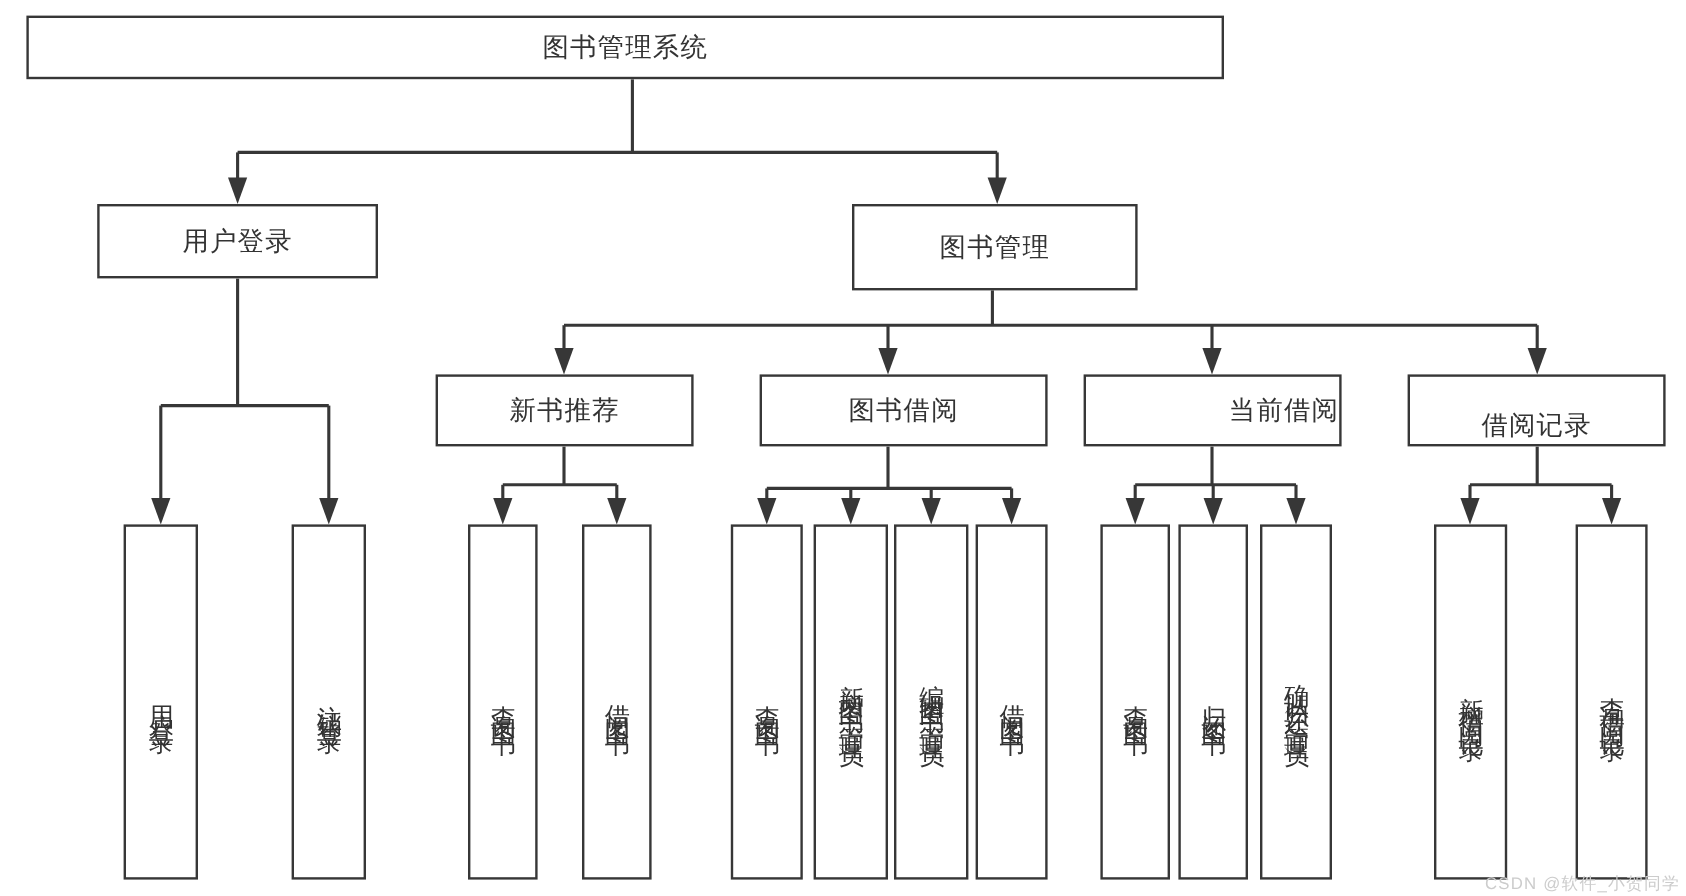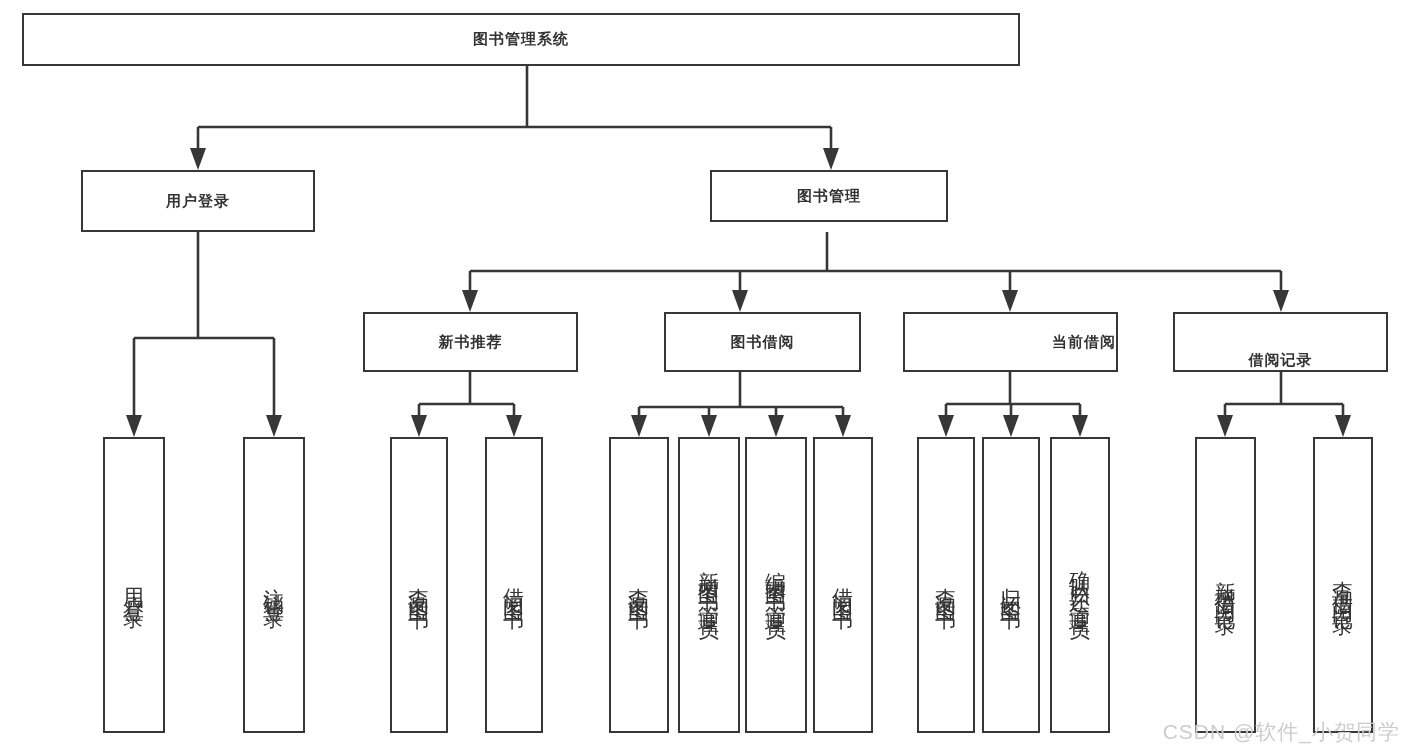--- a/index.html
+++ b/index.html
@@ -35,37 +35,36 @@
     position: absolute;
     box-sizing: border-box;
     border: 2.5px solid var(--line, #373737);
     background: var(--background, #ffffff);
     display: flex;
     align-items: center;
     justify-content: center;
     color: var(--text, #333333);
   }
   .h-node {
-    font-size: 15px;
+    font-size: 22px;
     letter-spacing: 1px;
-    font-weight: bold;
   }
   .v-node .vtext {
     writing-mode: vertical-rl;
     text-orientation: mixed;
     font-size: 21px;
     letter-spacing: 7px;
     line-height: 1;
     white-space: nowrap;
   }
   .watermark {
     position: absolute;
     right: 5px;
     bottom: 1px;
-    font-size: 21px;
+    font-size: 14px;
     color: var(--watermark, #cccccc);
     letter-spacing: 1px;
     pointer-events: none;
   }
 </style>
 </head>
 <body>
 
 <div class="stage">
 
@@ -145,28 +144,28 @@
     </g>
   </svg>
 
   <div class="node h-node" style="left:22px; top:13px; width:998px; height:53px;">
     <span>图书管理系统</span>
   </div>
 
   <div class="node h-node" style="left:81px; top:170px; width:234px; height:62px;">
     <span>用户登录</span>
   </div>
-  <div class="node h-node" style="left:710px; top:170px; width:238px; height:52px;">
+  <div class="node h-node" style="left:710px; top:170px; width:238px; height:72px;">
     <span>图书管理</span>
   </div>
 
   <div class="node h-node" style="left:363px; top:312px; width:215px; height:60px;align-items:center;">
     <span>新书推荐</span>
   </div>
-  <div class="node h-node" style="left:633px; top:312px; width:197px; height:60px;margin-left:31px;">
+  <div class="node h-node" style="left:633px; top:312px; width:240px; height:60px;">
     <span>图书借阅</span>
   </div>
   <div class="node h-node" style="left:903px; top:312px; width:215px; height:60px;justify-content:flex-end;">
     <span>当前借阅</span>
   </div>
   <div class="node h-node" style="left:1173px; top:312px; width:215px; height:60px;align-items:flex-end;">
     <span>借阅记录</span>
   </div>
 
   <div class="node v-node" style="left:103px; top:437px; width:62px; height:296px;">

